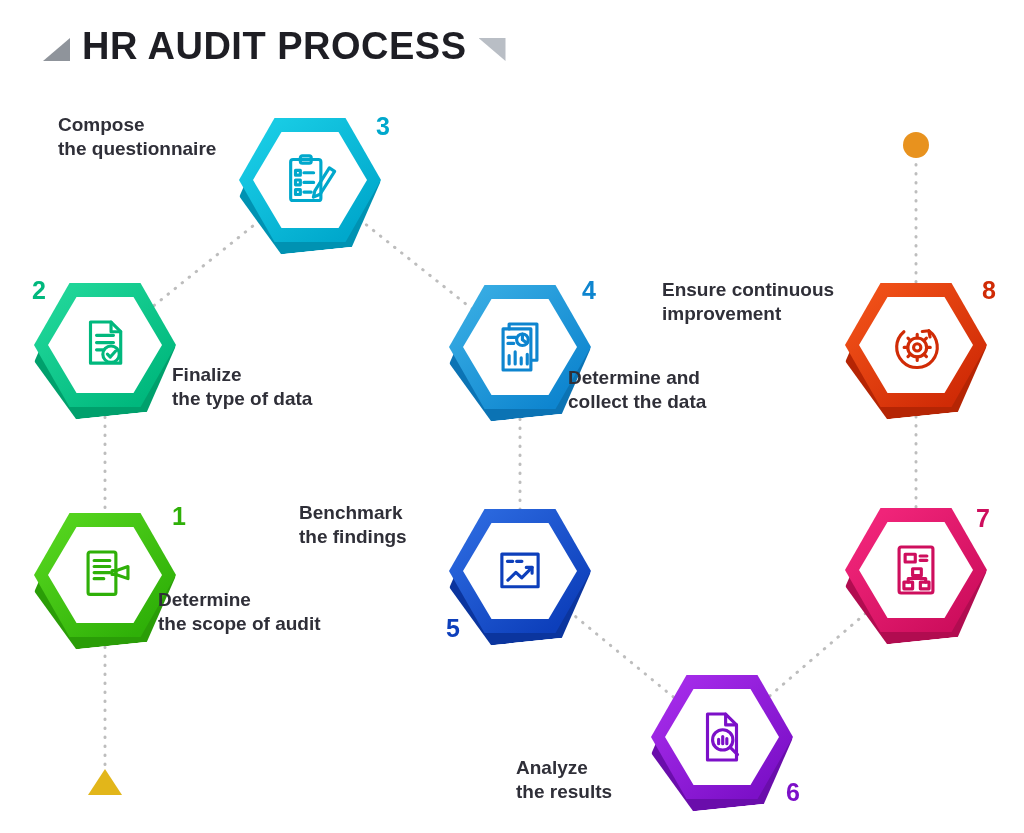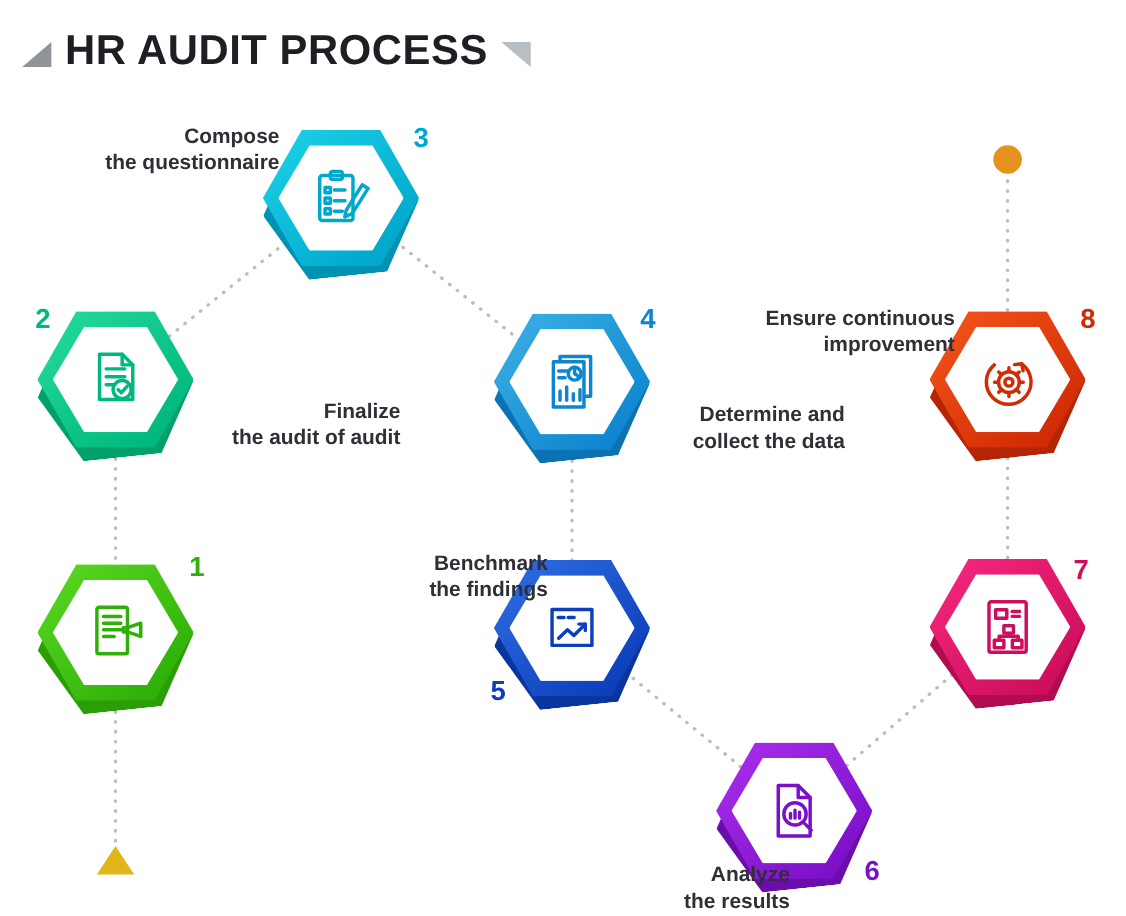--- a/index.html
+++ b/index.html
@@ -1,20 +1,20 @@
 <!DOCTYPE html>
 <html style="--dotted-line: #bdbdbd; --text: #2f2f38; --start-marker: #e2b61a; --end-marker: #e8921e;"><head>
 <meta charset="utf-8">
 <style>
   html,body { margin:0; padding:0; background:#ffffff; }
   body { font-family:"Liberation Sans", sans-serif; }
   .canvas { position:relative; width:1024px; height:833px; background:#fff; overflow:hidden; }
 
   
-  .title-row { position:absolute; left:20px; top:24px; display:flex; align-items:flex-start; gap:12px; z-index:4;justify-content:flex-end; }
+  .title-row { position:absolute; left:43px; top:24px; display:flex; align-items:flex-start; gap:12px; z-index:4;justify-content:flex-end; }
   .tri-l { width:27px; height:23px; margin-top:14px; background:#8f949b;
            clip-path:polygon(100% 0, 100% 100%, 0 100%); }
   .tri-r { width:27px; height:23px; margin-top:14px; background:#b9bec5;
            clip-path:polygon(0 0, 100% 0, 100% 100%); }
   h1 { margin:0; font-size:38px; font-weight:800; color:#1e1e24; letter-spacing:0.5px; line-height:1.2; }
 
   
   .connectors { position:absolute; left:0; top:0; z-index:0; color:var(--dotted-line,#bdbdbd); }
   .connectors line { stroke:currentColor; stroke-width:3; stroke-linecap:round; stroke-dasharray:0.5 8.5; }
 
@@ -26,21 +26,21 @@
   .h.main   { left:0; top:0; width:142px; height:124px;
               background:linear-gradient(140deg, var(--c) 15%, var(--c2) 85%); }
   .h.inner  { left:14px; top:14px; width:114px; height:96px; background:#ffffff; }
   .icon { position:absolute; left:50%; top:50%; transform:translate(-50%,-50%);
           width:58px; height:58px; color:var(--c2); z-index:3; }
   .icon * { fill:none; stroke:currentColor; stroke-width:1.3; stroke-linecap:round; stroke-linejoin:round; }
 
   
   .num { position:absolute; z-index:3; font-size:25px; font-weight:700; color:var(--c2); }
   .label { position:absolute; z-index:3; font-size:19px; font-weight:600; line-height:1.26;
-           color:var(--text,#2f2f38); text-align:right; white-space:pre-line; }
+           color:var(--text,#2f2f38); text-align:left; white-space:pre-line; }
 
   
   .start-tri { position:absolute; left:88px; top:769px; width:0; height:0; z-index:2;
                border-left:17px solid transparent; border-right:17px solid transparent;
                border-bottom:26px solid var(--start-marker,#e2b61a); }
   .end-circle { position:absolute; left:903px; top:132px; width:26px; height:26px; z-index:2;
                 border-radius:50%; background:var(--end-marker,#e8921e); }
 </style>
 </head>
 <body>
@@ -177,26 +177,28 @@
 
   <div class="num" style="left: 172px; top: 502px; --c: #53d31d; --c2: #2fb008; --cs: #2a9d07;">1</div>
   <div class="num" style="left: 32px; top: 276px; --c: #1fd598; --c2: #00b87d; --cs: #00a06c;">2</div>
   <div class="num" style="left: 376px; top: 112px; --c: #18cbe4; --c2: #00a8cc; --cs: #0092b2;">3</div>
   <div class="num" style="left: 582px; top: 276px; --c: #35aae2; --c2: #0e85cf; --cs: #0b73b4;">4</div>
   <div class="num" style="left: 446px; top: 614px; --c: #2a67dd; --c2: #0d3fbb; --cs: #0b359e;">5</div>
   <div class="num" style="left: 786px; top: 778px; --c: #a32ae8; --c2: #7c10c8; --cs: #6a0dab;">6</div>
   <div class="num" style="left: 976px; top: 504px; --c: #f02479; --c2: #ce0e5d; --cs: #b10c50;">7</div>
   <div class="num" style="left: 982px; top: 276px; --c: #ef4f17; --c2: #d02b06; --cs: #b52504;">8</div>
 
+  <div class="label" style="left:158px; top:588px; width:196px;">Determine
+the scope of audit</div>
   <div class="label" style="left:172px; top:363px; width:192px;">Finalize
-the audit of audit</div>
+the type of data</div>
   <div class="label" style="left:58px;  top:113px; width:196px;">Compose
 the questionnaire</div>
   <div class="label" style="left:568px; top:366px; width:200px;">Determine and
 collect the data</div>
-  <div class="label" style="left:310px; top:501px; width:188px;">Benchmark
+  <div class="label" style="left:299px; top:501px; width:188px;">Benchmark
 the findings</div>
-  <div class="label" style="left:534px; top:756px; width:184px;margin-top:28px;">Analyze
+  <div class="label" style="left:516px; top:756px; width:184px;">Analyze
 the results</div>
   <div class="label" style="left:662px; top:278px; width:206px;">Ensure continuous
 improvement</div>
 
 </div>
 
 </body></html>

